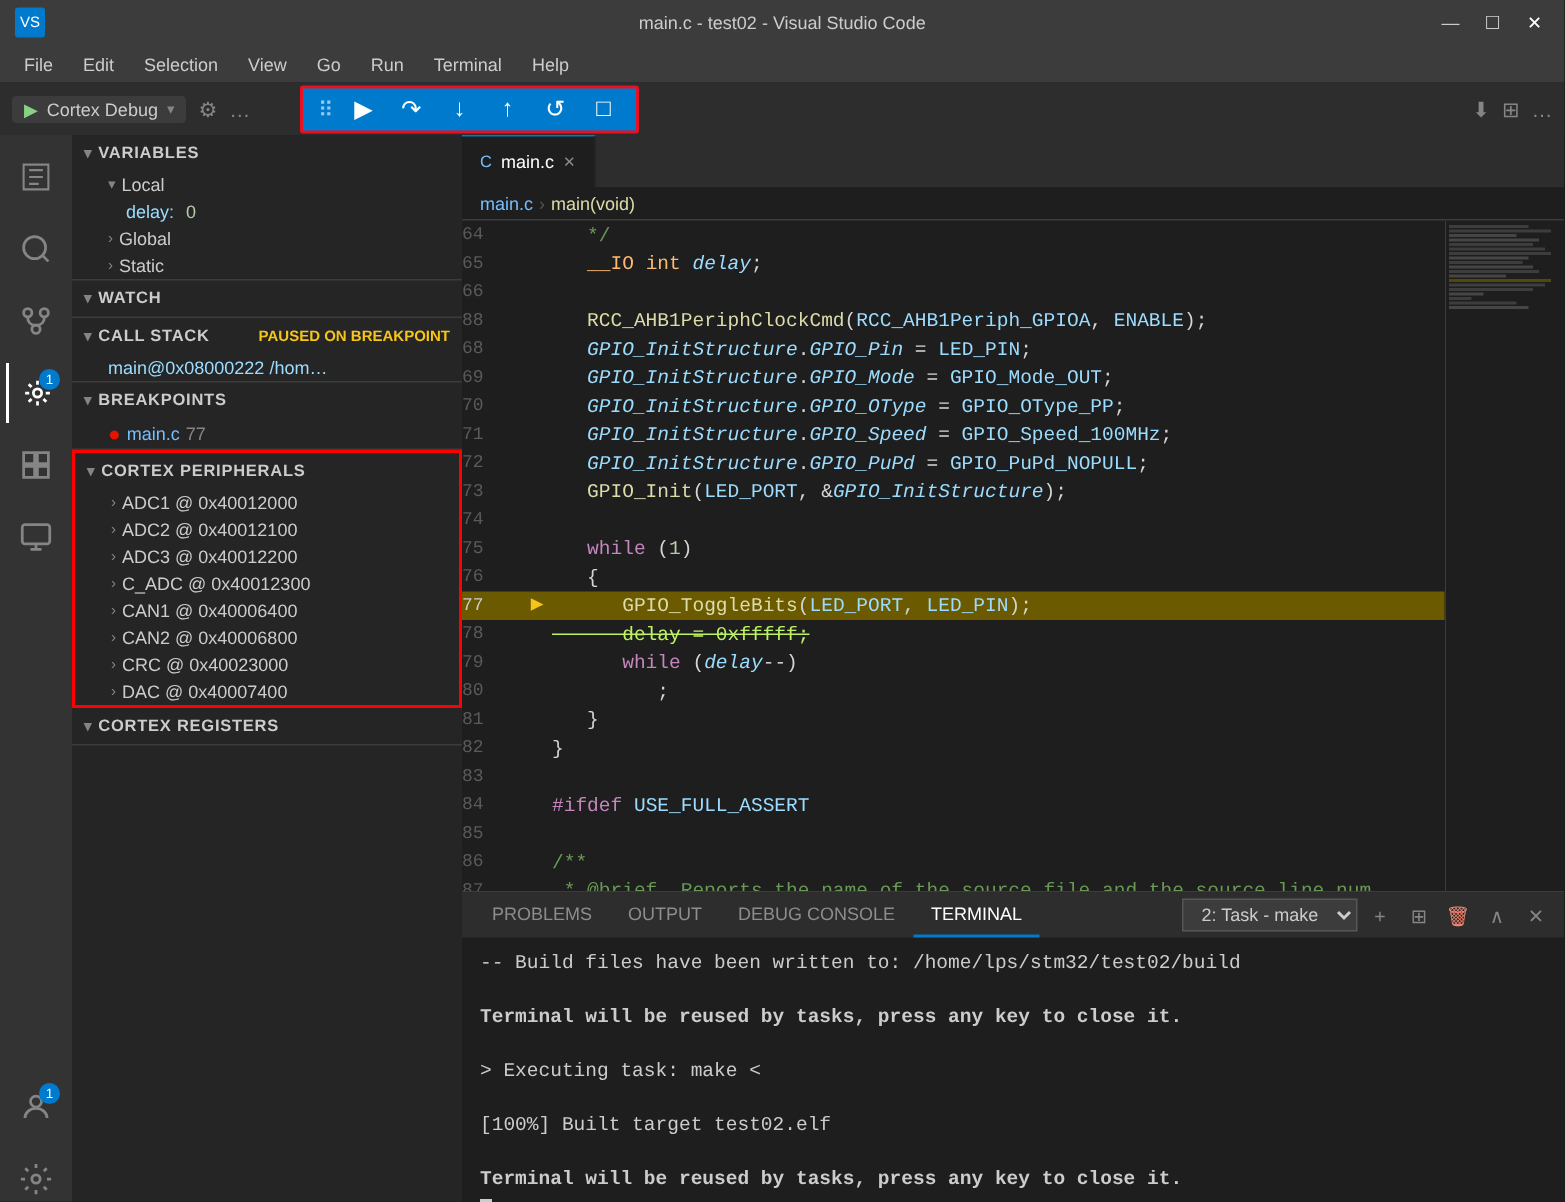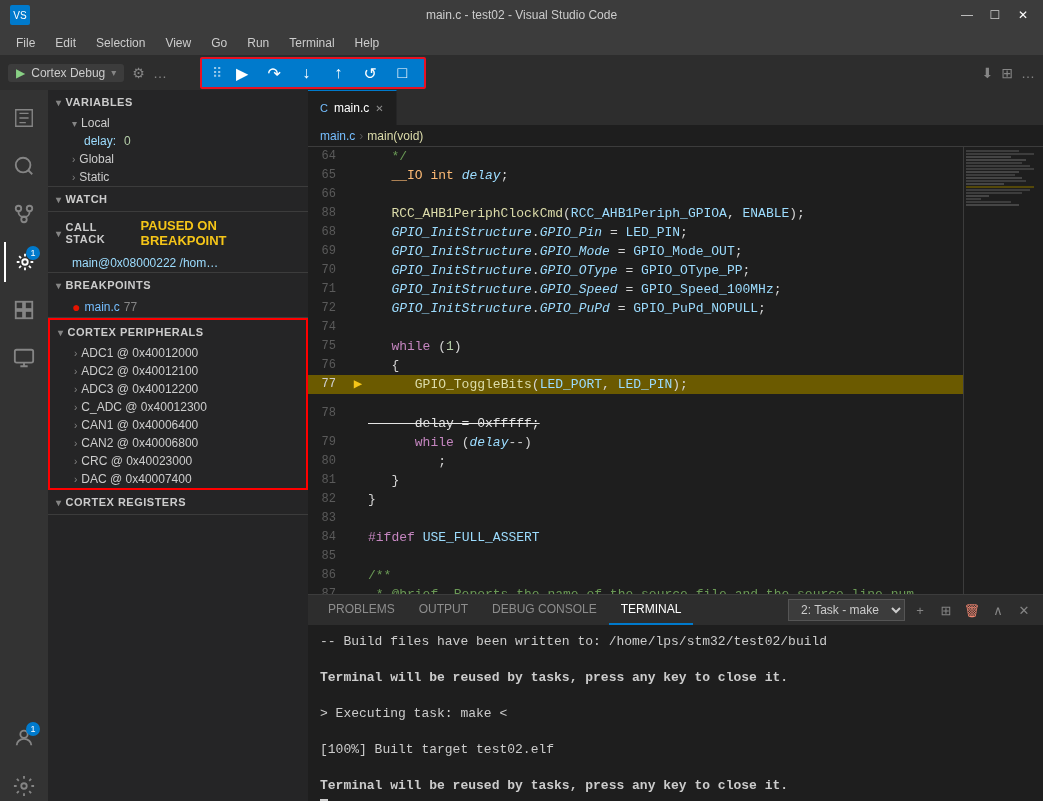--- a/index.html
+++ b/index.html
@@ -206,21 +206,20 @@
     }
     .code-line {
       display: flex;
       align-items: center;
       min-height: 19px;
       padding-right: 20px;
     }
     .code-line.highlighted { background: #6b5a00; }
     .line-num {
       width: 40px;
-      text-align: right;
       color: #5a5a5a;
       padding-right: 12px;
       user-select: none;
       flex-shrink: 0;
       font-size: 12px;
     }
     .line-gutter {
       width: 20px;
       flex-shrink: 0;
       display: flex;
@@ -504,21 +503,21 @@
         <span>WATCH</span>
       </div>
     </div>
 
     <div class="sidebar-section">
       <div class="sidebar-section-header" style="justify-content:space-between;">
         <div style="display:flex;align-items:center;gap:4px;">
           <span class="chevron">▾</span>
           <span>CALL STACK</span>
         </div>
-        <span style="font-size:13px;color:#f5c518;text-transform:none;letter-spacing:0;">PAUSED ON BREAKPOINT</span>
+        <span style="font-size:10px;color:#f5c518;text-transform:none;letter-spacing:0;">PAUSED ON BREAKPOINT</span>
       </div>
       <div class="sidebar-row indent1">
         <span style="color:#9cdcfe;">main@0x08000222 /hom…</span>
       </div>
     </div>
 
     <div class="sidebar-section">
       <div class="sidebar-section-header">
         <span class="chevron">▾</span>
         <span>BREAKPOINTS</span>
@@ -643,20 +642,25 @@
           <span class="line-gutter"></span>
           <span class="line-content">   <span class="var">GPIO_InitStructure</span>.<span class="var">GPIO_Speed</span> = <span class="macro">GPIO_Speed_100MHz</span>;</span>
         </div>
 
         <div class="code-line">
           <span class="line-num">72</span>
           <span class="line-gutter"></span>
           <span class="line-content">   <span class="var">GPIO_InitStructure</span>.<span class="var">GPIO_PuPd</span> = <span class="macro">GPIO_PuPd_NOPULL</span>;</span>
         </div>
 
+        <div class="code-line">
+          <span class="line-num">73</span>
+          <span class="line-gutter"></span>
+          <span class="line-content">   <span class="fn">GPIO_Init</span>(<span class="macro">LED_PORT</span>, &amp;<span class="var">GPIO_InitStructure</span>);</span>
+        </div>
 
         <div class="code-line">
           <span class="line-num">74</span>
           <span class="line-gutter"></span>
           <span class="line-content"></span>
         </div>
 
         <div class="code-line">
           <span class="line-num">75</span>
           <span class="line-gutter"></span>
@@ -673,21 +677,21 @@
           <span class="line-num" style="color:#cccccc;">77</span>
           <span class="line-gutter">
             <span class="breakpoint-arrow">▶</span>
           </span>
           <span class="line-content">      <span class="fn">GPIO_ToggleBits</span>(<span class="macro">LED_PORT</span>, <span class="macro">LED_PIN</span>);</span>
         </div>
 
         <div class="code-line">
           <span class="line-num">78</span>
           <span class="line-gutter"></span>
-          <span class="line-content" style="text-decoration:line-through;color:#e5e5e5;margin-top:20px;">      delay = 0xfffff;</span>
+          <span class="line-content" style="text-decoration:line-through;color:#bef264;">      delay = 0xfffff;</span>
         </div>
 
         <div class="code-line">
           <span class="line-num">79</span>
           <span class="line-gutter"></span>
           <span class="line-content">      <span class="kw">while</span> (<span class="var">delay</span>--)</span>
         </div>
 
         <div class="code-line">
           <span class="line-num">80</span>

